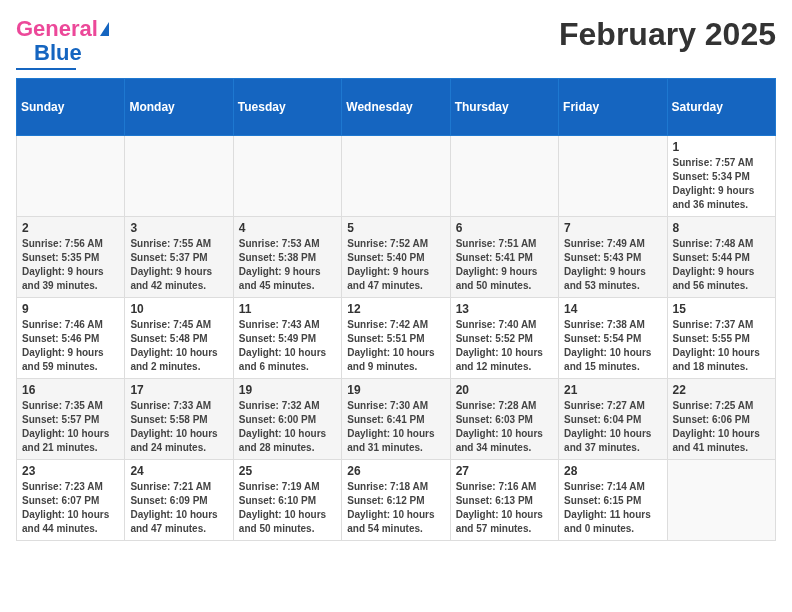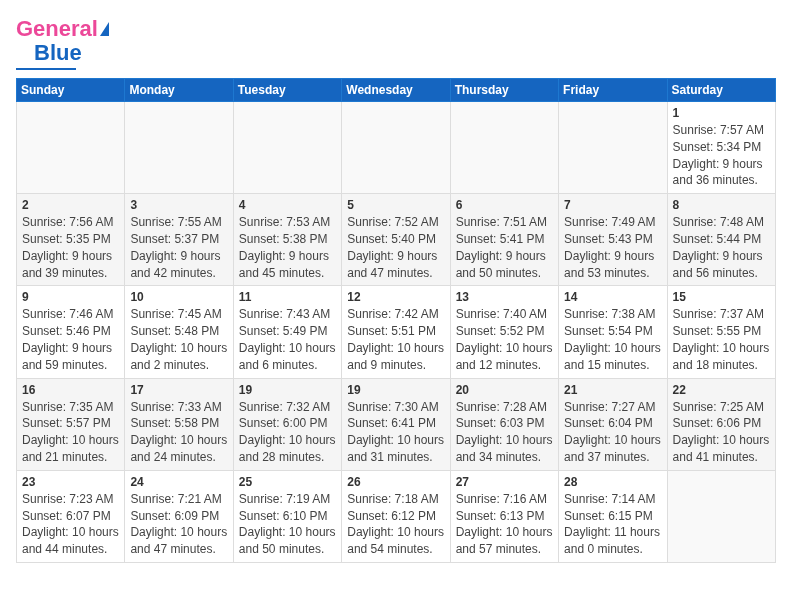--- a/index.html
+++ b/index.html
@@ -52,21 +52,21 @@
     .calendar {
       width: 100%;
       border-collapse: collapse;
       border: 1px solid #ccc;
     }
     .calendar th {
       background: #1565c0;
       color: #fff;
       font-size: 12px;
       font-weight: bold;
-      padding: 4px 4px;
+      padding: 21px 4px;
       text-align: left;
       border: 1px solid #1e78d0;
       margin-left: 17px;
     }
     .calendar td {
       vertical-align: top;
       border: 1px solid #ddd;
       padding: 4px 5px;
       width: 108px;
       min-height: 80px;
@@ -77,23 +77,24 @@
     .calendar tr:nth-child(even) td {
       background: #f5f5f5;
     }
     .day-number {
       font-size: 12px;
       font-weight: bold;
       color: #333;
       margin-bottom: 2px;
     }
     .day-info {
-      font-size: 12px;
+      font-size: 10px;
       color: #444;
       line-height: 1.4;
+      font-weight: bold;
     }
     .empty-cell {
       background: #f9f9f9 !important;
     }
   </style>
 </head>
 <body>
 
 <div class="header">
   <div class="logo">
@@ -101,20 +102,21 @@
       <span class="logo-general" style="font-size:22px;font-weight:bold;color:#ec4899;">General</span>
       <span class="logo-triangle"></span>
     </div>
     <div style="display:flex;margin-top:-2px;">
       <div style="width:18px;"></div>
       <span class="logo-blue" style="font-size:22px;font-weight:bold;color:#1565c0;">Blue</span>
     </div>
     <div class="logo-line"></div>
   </div>
   <div class="title-block">
+    <div class="main-title">February 2025</div>
   </div>
 </div>
 
 <table class="calendar">
   <thead>
     <tr>
     <th>Sunday</th>
         <th>Monday</th>
         <th>Tuesday</th>
         <th>Wednesday</th>

